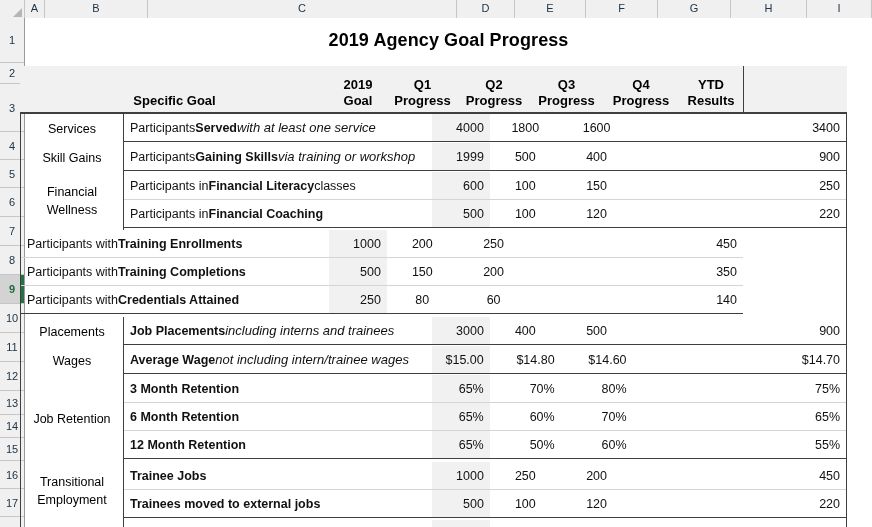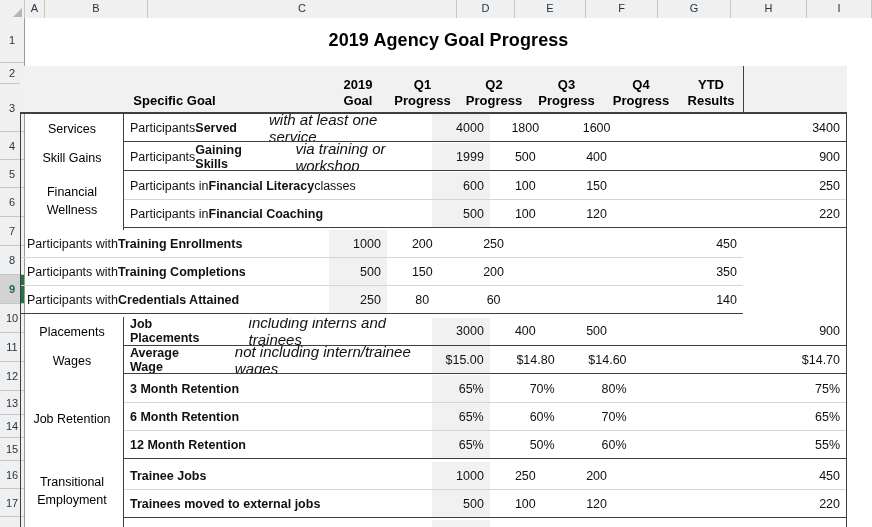--- a/index.html
+++ b/index.html
@@ -117,21 +117,21 @@
   .hdr-two span { display: block; }
 
   .ctr { justify-content: center; }
   .rgt { justify-content: flex-end; padding-left: 47px; }
   .lft { justify-content: flex-start; }
   .goalcol { background: #f1f1f1; }
   .bord-l { border-left: 1px solid #3f3f3f; }
   .bord-r { border-right: 1px solid #3f3f3f; }
 
   .b { font-weight: bold; }
-  .i { font-style: italic; font-size: 15px; margin-left: 32px; }
+  .i { font-style: italic; font-size: 13px; }
   .wrap { white-space: normal; line-height: 19px; }
 
   .grp {
     display: flex; width: 827px;
     border-left: 1px solid #3f3f3f;
     border-right: 1px solid #3f3f3f;
   }
   .grp-label {
     width: 103px;
     display: flex; flex-direction: column;
@@ -331,21 +331,21 @@
               </div>
               <div class="tc w-d rgt goalcol">250</div>
               <div class="tc w-e ctr">80</div>
               <div class="tc w-f ctr">60</div>
               <div class="tc w-g ctr"></div>
               <div class="tc w-h ctr"></div>
               <div class="tc w-i rgt">140</div>
             </div>
           </div>
         </div>
-        <div class="grp" style="height: 29px; align-items: center;">
+        <div class="grp" style="height: 29px;">
           <div class="grp-label" style="height: 29px;">
             <span>Placements</span>
           </div>
           <div class="grp-rows">
             <div class="grp-sub sep-thick" style="height: 28px;">
               <div class="tc w-c lft">
                 <span class="b">Job Placements</span>
                 <span class="i"> including interns and trainees</span>
               </div>
               <div class="tc w-d rgt goalcol">3000</div>

